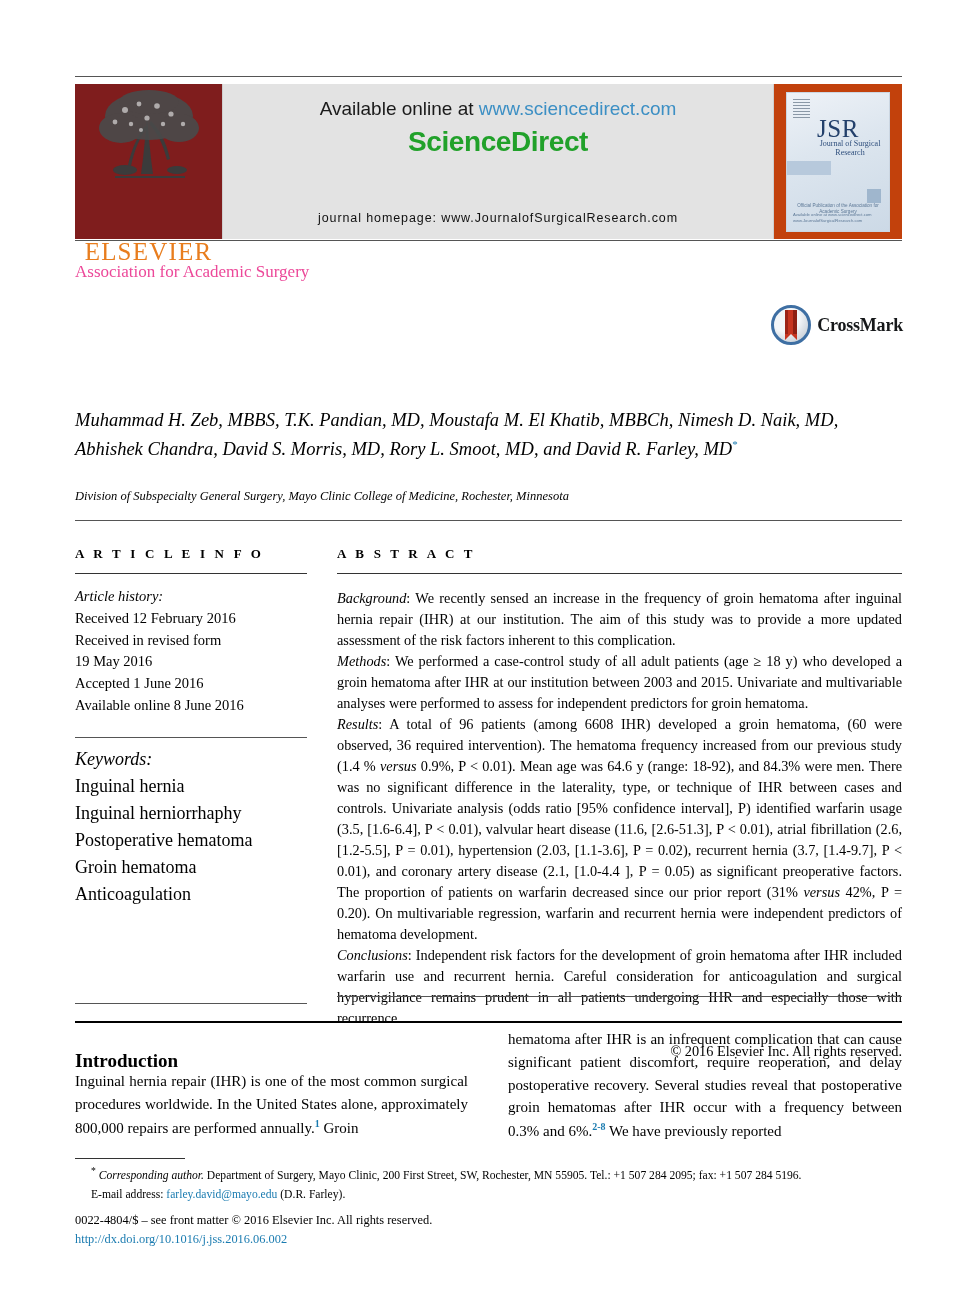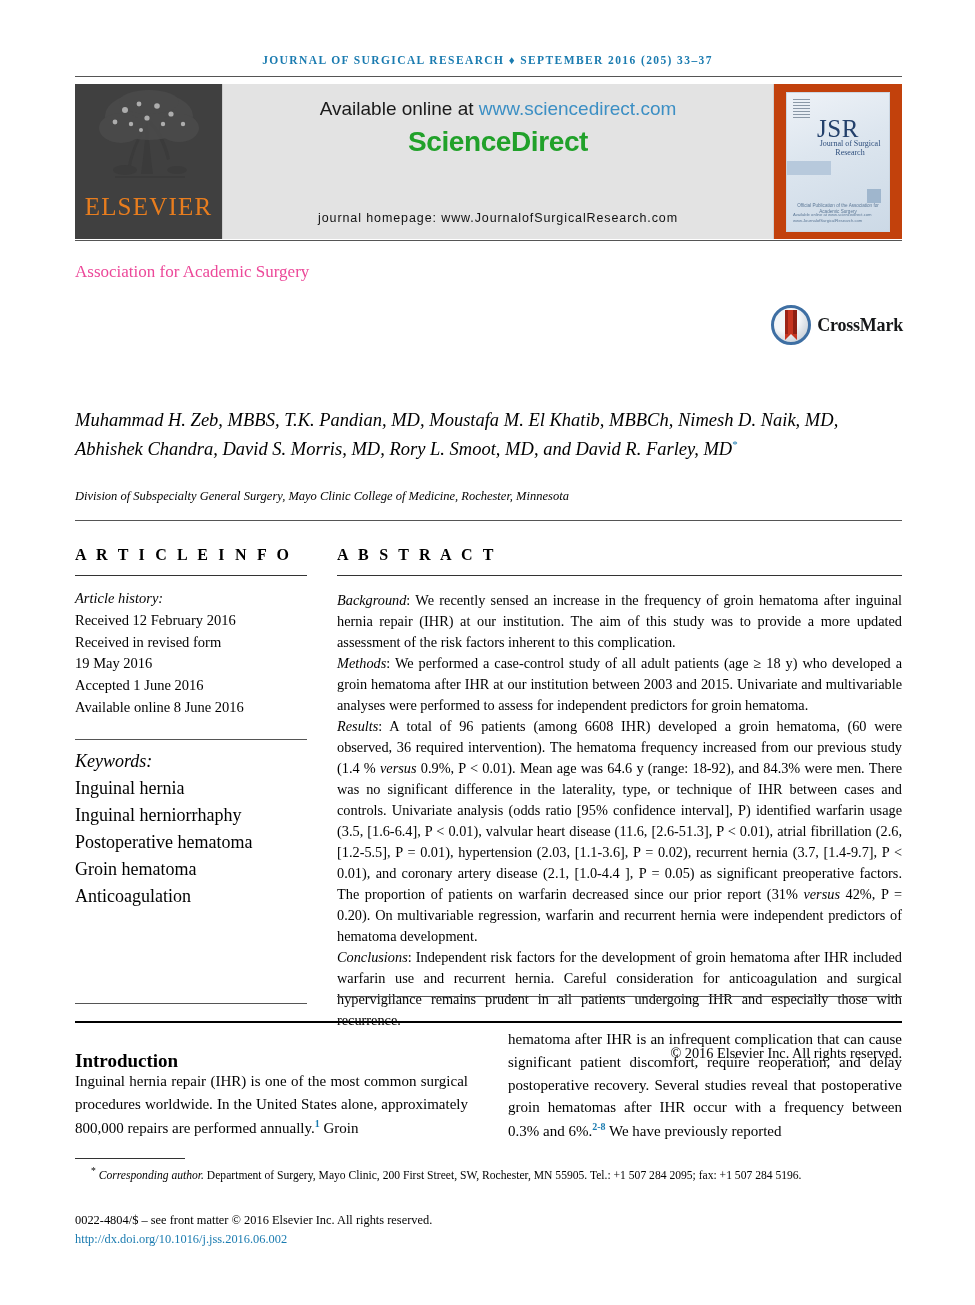--- a/index.html
+++ b/index.html
@@ -58,21 +58,22 @@
   .mast-left {
     width: 148px;
     flex: 0 0 148px;
     border-right: 1px solid #cfcfcf;
     display: flex;
     flex-direction: column;
     align-items: center;
     justify-content: flex-start;
     padding-top: 4px;
     box-sizing: border-box;
-    background: #404040;
+    background: #7f1d1d;
+    gap: 45px;
   }
   .tree-wrap { width: 108px; height: 104px; }
   .elsevier-word {
     font-family: "Liberation Serif", serif;
     color: #e87d1e;
     font-size: 25px;
     letter-spacing: 1.2px;
     line-height: 1;
     margin-top: 2px;
   }
@@ -284,21 +285,21 @@
   }
   .col-abs {
     position: absolute;
     left: 337px;
     top: 546px;
     width: 565px;
   }
   .sec-head {
     font-family: "Liberation Serif", serif;
     font-weight: bold;
-    font-size: 16px;
+    font-size: 13px;
     letter-spacing: 3.2px;
     color: #000;
   }
   .hr-thin {
     height: 1px;
     background: #333;
     margin-top: 11px;
   }
   .info-block {
     font-family: "Liberation Serif", serif;
@@ -438,21 +439,20 @@
     font-family: "Liberation Serif", serif;
     font-size: 12.4px;
     color: #000;
   }
 </style>
 </head>
 <body>
 
 <div class="page">
 
-  <div class="running-head">JOURNAL OF SURGICAL RESEARCH ♦ SEPTEMBER 2016 (205) 33–37</div>
   <div class="rule-top"></div>
 
   <div class="masthead">
 
     <div class="mast-left">
       <div class="tree-wrap">
         <svg viewBox="0 0 108 104" width="108" height="104" aria-hidden="true">
           <g fill="#3b3b3b">
             <path d="M20 88 h70 v2 H20 z"></path>
             <path d="M52 30 c-2 18 -3 36 -6 56 h12 c-3 -20 -4 -38 -6 -56 z"></path>
@@ -569,17 +569,18 @@
     <span>Inguinal hernia repair (IHR) is one of the most common surgical procedures worldwide. In the United States alone, approximately 800,000 repairs are performed annually.</span><sup>1</sup><span> Groin</span>
   </div>
 
   <div class="intro-col-right">
     <span>hematoma after IHR is an infrequent complication that can cause significant patient discomfort, require reoperation, and delay postoperative recovery. Several studies reveal that postoperative groin hematomas after IHR occur with a frequency between 0.3% and 6%.</span><sup>2-8</sup><span> We have previously reported</span>
   </div>
 
   <div class="fn-rule"></div>
   <div class="footnote">
     <span class="indent"><sup>*</sup> <span class="corr">Corresponding author.</span><span> Department of Surgery, Mayo Clinic, 200 First Street, SW, Rochester, MN 55905. Tel.: +1 507 284 2095; fax: +1 507 284 5196.</span></span>
+    <span class="indent"><span>E-mail address: </span><a class="link" href="#">farley.david@mayo.edu</a><span> (D.R. Farley).</span></span>
   </div>
   <div class="front-matter">0022-4804/$ – see front matter © 2016 Elsevier Inc. All rights reserved.</div>
   <div class="doi-line">http://dx.doi.org/10.1016/j.jss.2016.06.002</div>
 
 </div>
 
 </body></html>

